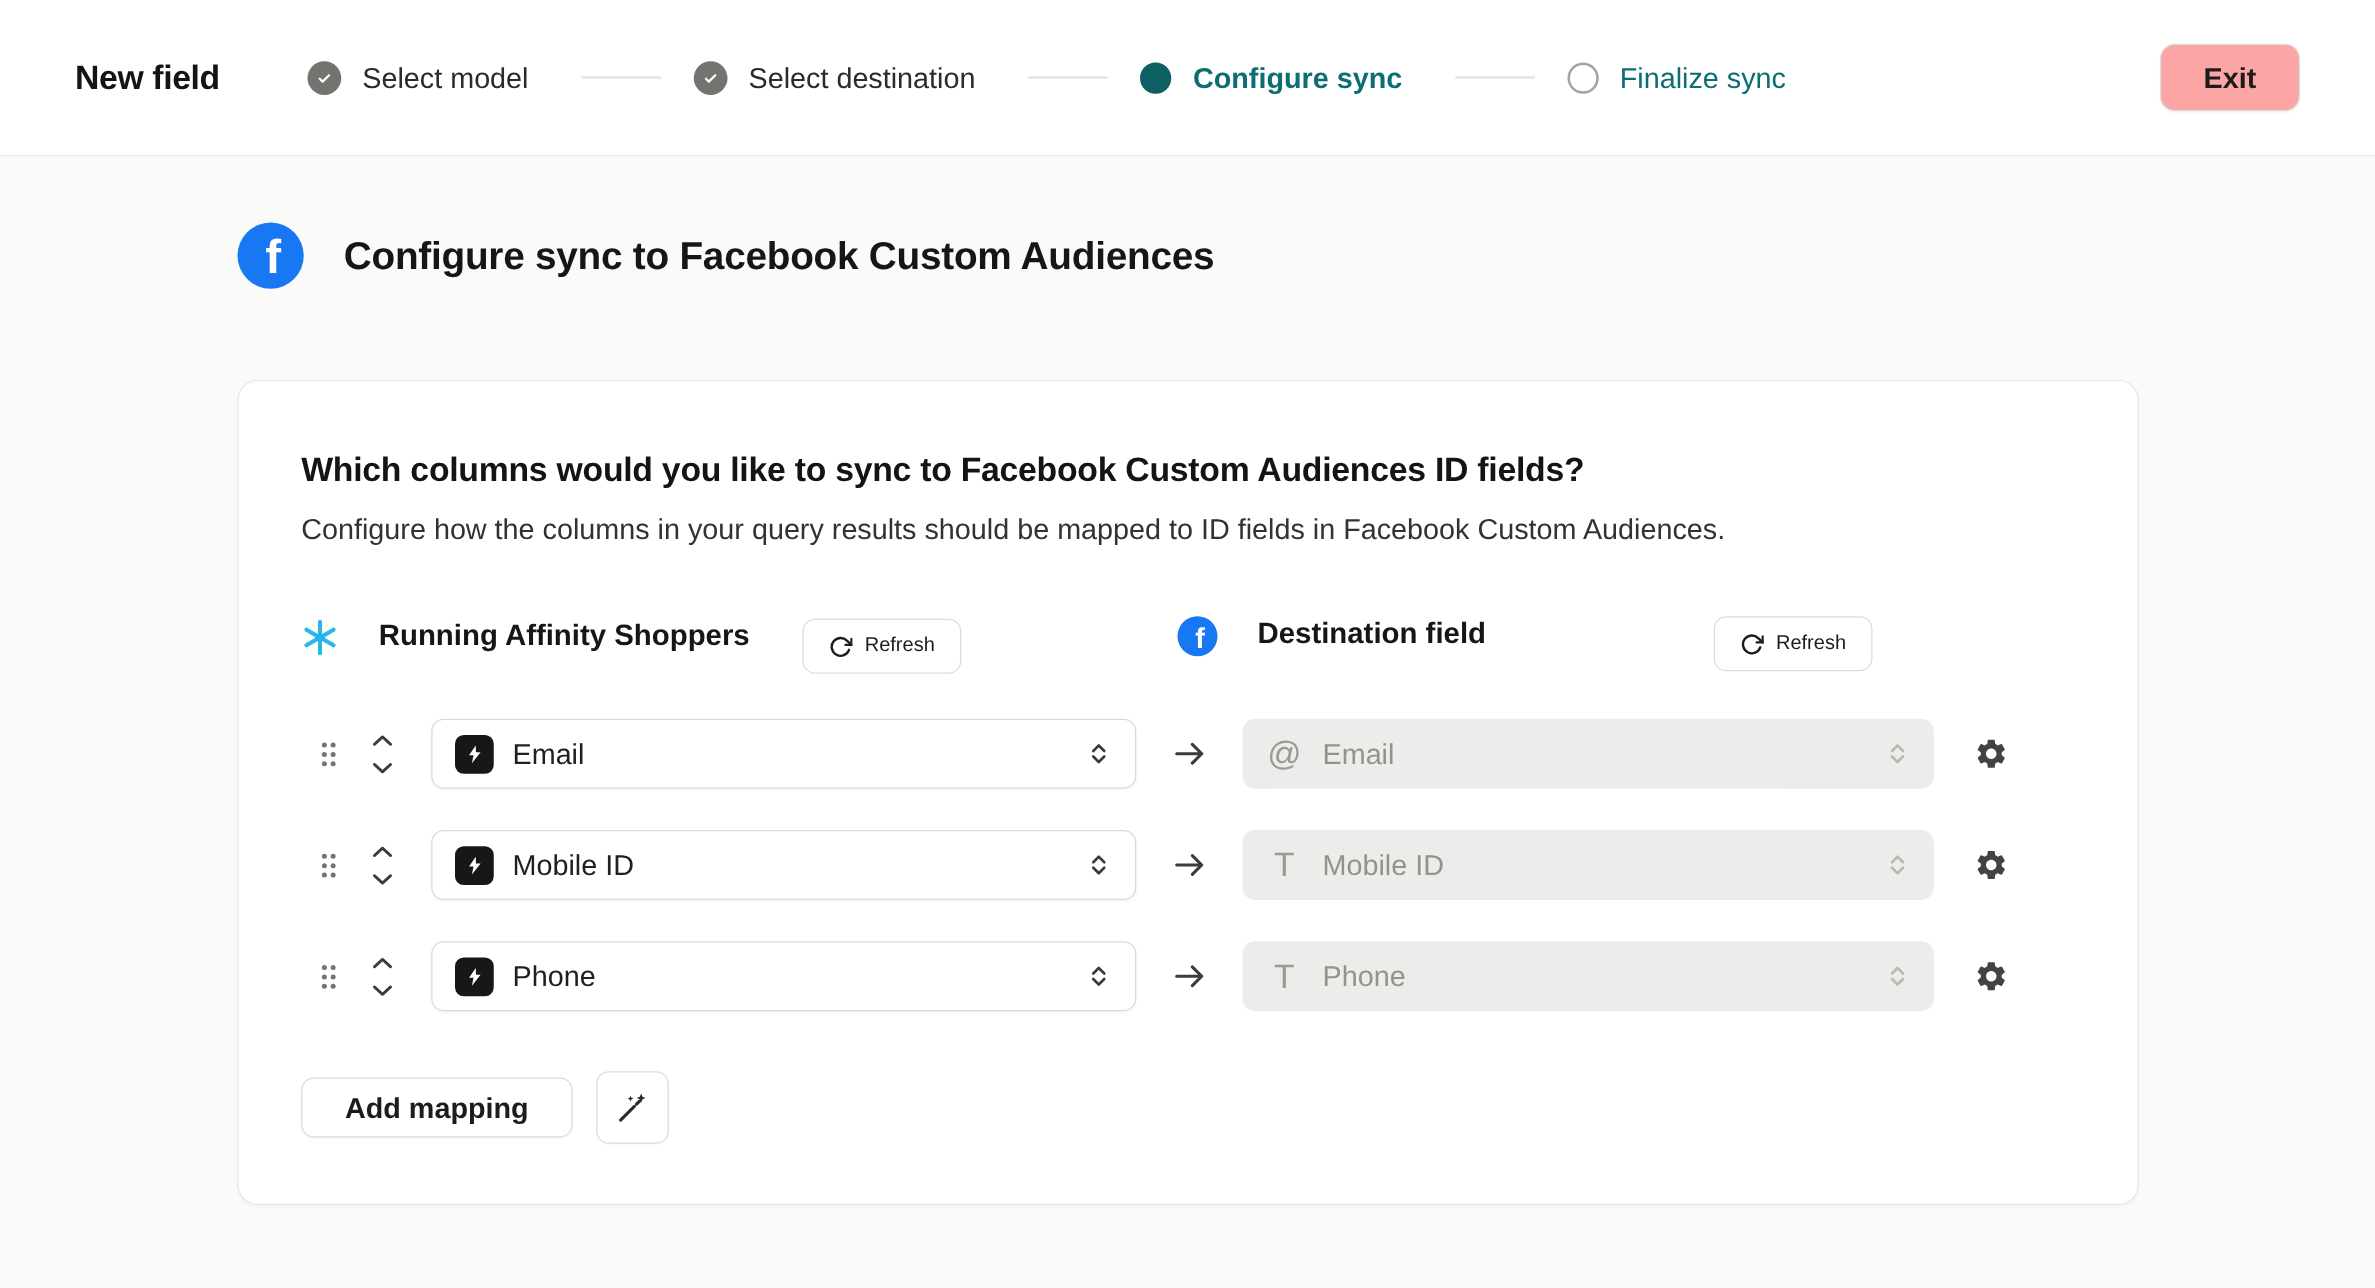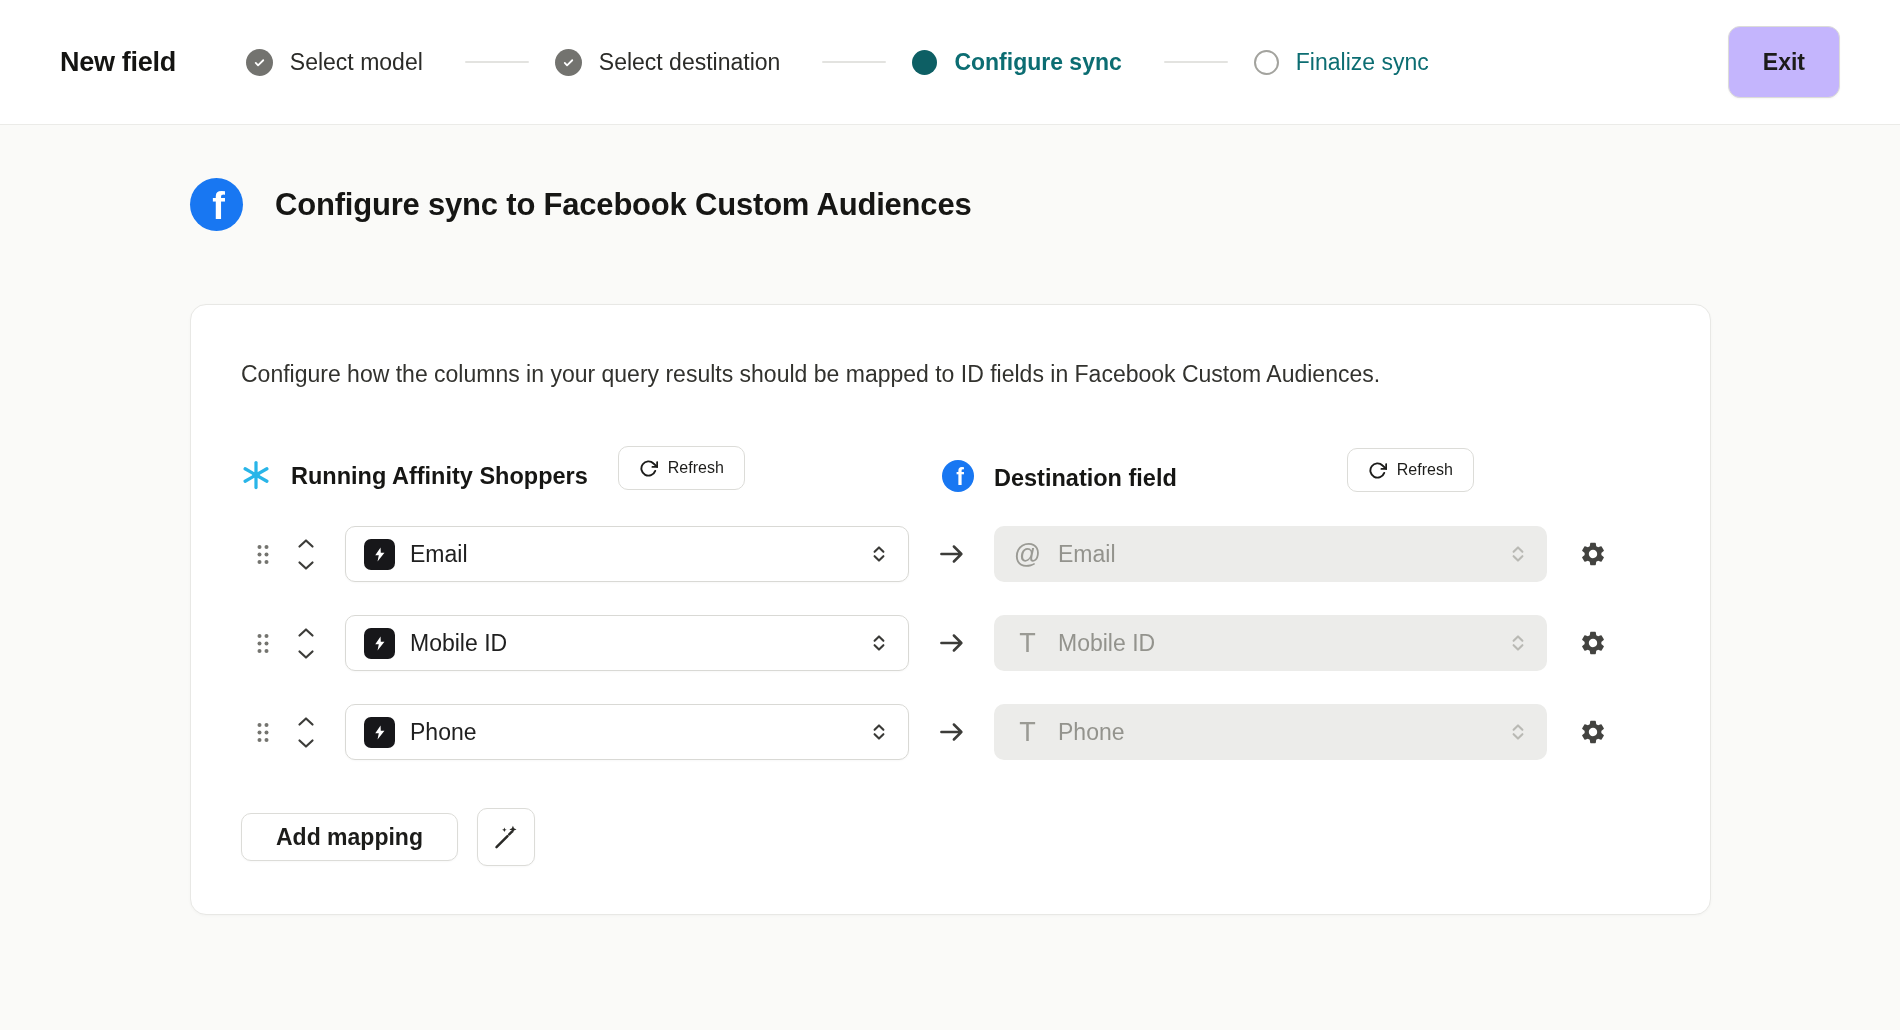--- a/index.html
+++ b/index.html
@@ -22,21 +22,21 @@
     display:flex; align-items:center; justify-content:center; flex:0 0 auto;
   }
   .step.complete .step-circle { background:#73736f; }
   .step.active .step-circle { width:25px; height:25px; background:#0d5f64; }
   .step.upcoming .step-circle { width:25px; height:25px; background:#fff; border:2px solid #a3a39e; }
   .step-label { font-size:23px; color:#2b2b28; font-weight:500; white-space:nowrap; }
   .step.active .step-label, .step.upcoming .step-label { color:#0c6d72; }
   .step.active .step-label { font-weight:600; }
   .connector { width:64px; height:2px; background:#e3e3e0; border-radius:1px; margin:0 26px 0 42px; }
   .exit-btn {
-    margin-left:auto; height:72px; padding:0 34px; background:#c4b5fd;
+    margin-left:auto; height:54px; padding:0 34px; background:#fca5a5;
     border:1px solid #dcdcd8; border-radius:12px; font-size:23px; font-weight:600;
     color:#1c1c1a; font-family:inherit; cursor:pointer; box-shadow:0 1px 2px rgba(0,0,0,0.04);
   }
   
   main { padding:53px 0 0 190px; }
   .page-heading { display:flex; align-items:center; gap:32px; margin-bottom:73px; }
   .fb-logo {
     width:53px; height:53px; border-radius:50%; background:#1877F2; color:#fff;
     display:flex; align-items:flex-end; justify-content:center;
     font-weight:700; font-size:38px; line-height:50px; overflow:hidden;
@@ -45,21 +45,21 @@
   h1 { font-size:31px; font-weight:600; color:#161614; letter-spacing:-0.2px; }
   
   .card {
     width:1521px; background:#fff; border:1px solid #e8e8e5; border-radius:16px;
     padding:56px 50px 48px 50px; box-shadow:0 1px 3px rgba(0,0,0,0.03);
   }
   .card h2 { font-size:27px; font-weight:700; color:#141412; margin-bottom:18px; letter-spacing:-0.2px; }
   .card .sub { font-size:23px; color:#32322e; margin-bottom:56px; }
   
   .cols-header { position:relative; height:48px; display:flex; align-items:center; margin-bottom:34px; }
-  .col-group { display:flex; align-items:flex-end; gap:20px; }
+  .col-group { display:flex; align-items:flex-start; gap:32px; }
   .dest-group { position:absolute; left:701px; top:0; height:48px; }
   .col-title { font-size:23.5px; font-weight:700; color:#161614; white-space:nowrap; }
   .refresh-btn {
     height:44px; padding:0 20px; background:#fff; border:1px solid #dcdcd8; border-radius:10px;
     display:flex; align-items:center; gap:10px; font-size:16px; font-weight:500; color:#1c1c1a;
     font-family:inherit; cursor:pointer; margin-left:10px;
   }
   .dest-group .refresh-btn { margin-left:150px; }
   .fb-logo.small { width:32px; height:32px; font-size:23px; line-height:30px; }
   
@@ -143,20 +143,21 @@
 
 <main>
   <div class="page-heading">
     <span class="fb-logo">
         <span>f</span>
       </span>
     <h1>Configure sync to Facebook Custom Audiences</h1>
   </div>
 
   <section class="card">
+    <h2>Which columns would you like to sync to Facebook Custom Audiences ID fields?</h2>
     <p class="sub">Configure how the columns in your query results should be mapped to ID fields in Facebook Custom Audiences.</p>
 
     <div class="cols-header">
       <div class="col-group">
         <svg width="30" height="30" viewBox="0 0 24 24">
           <g stroke="#29B5E8" stroke-width="2.6" stroke-linecap="round" fill="none">
             <path d="M12 2v20"></path>
               <path d="M3.3 7l17.4 10"></path>
               <path d="M3.3 17L20.7 7"></path>
           </g>

